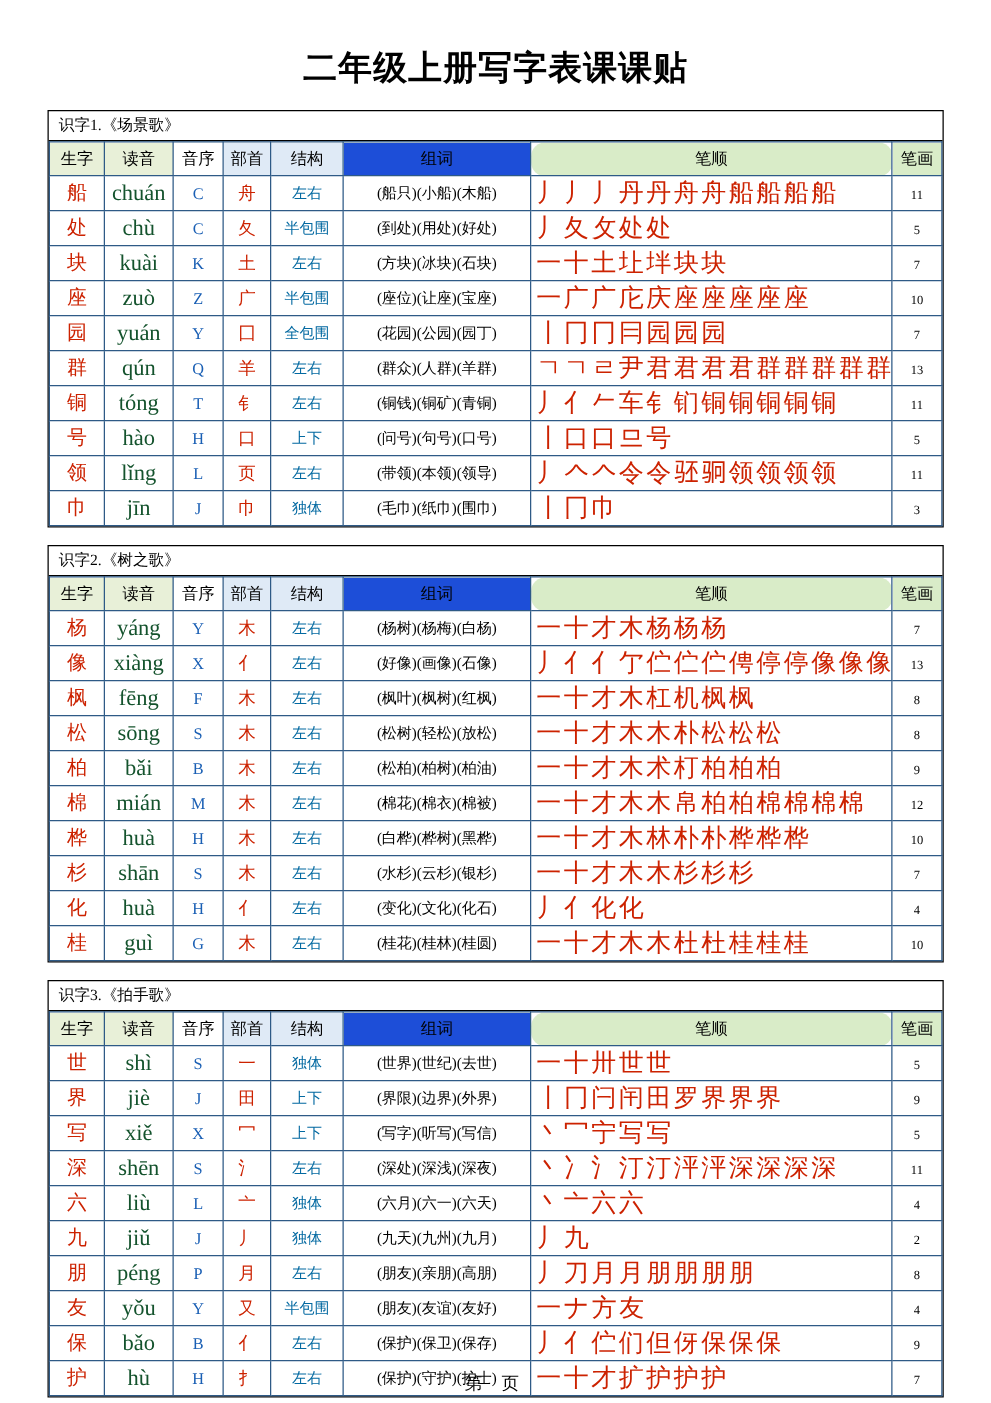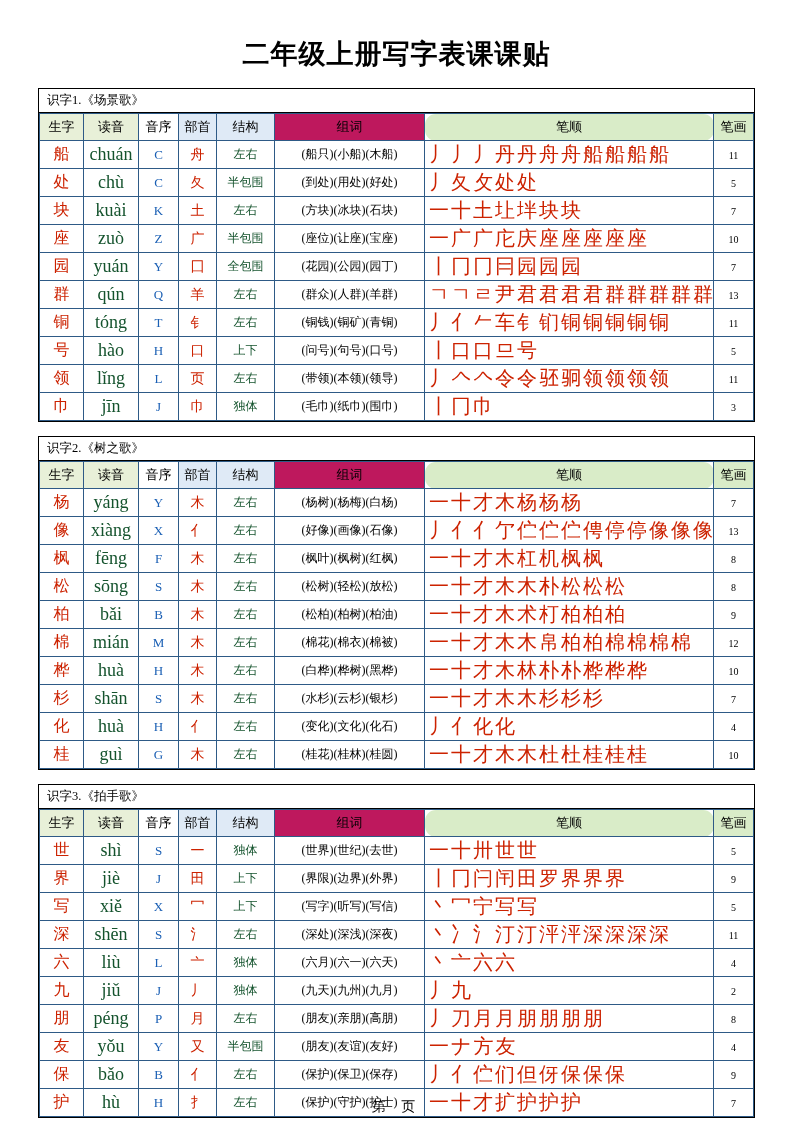--- a/index.html
+++ b/index.html
@@ -61,21 +61,21 @@
     font-size: 12.5px;
     height: 22px;
     color: #000;
     font-family: "Liberation Serif", serif;
   }
   .h-sheng { background: #e8f0d8; }
   .h-du    { background: #e8f0d8; }
   .h-yin   { background: #ffffff; }
   .h-bu    { background: #dfeaf6; }
   .h-jie   { background: #dfeaf6; }
-  .h-zu    { background: #be185d; font-family: Liberation Serif, serif; }
+  .h-zu    { background: #1d4ed8; font-family: Liberation Serif, serif; }
   .h-bi    { background: #d9ecc8; border-radius: 11px; }
   .h-bihua { background: #d9ecc8; }
 
   .c-char {
     color: #cc2200;
     font-size: 16px;
     font-family: "Liberation Serif", serif;
     font-weight: normal;
   }
   .c-pin {
@@ -89,21 +89,21 @@
     font-family: "Liberation Serif", serif;
   }
   .c-bu {
     color: #cc2200;
     font-size: 14px;
     font-family: "Liberation Serif", serif;
   }
   .c-jie {
     font-size: 12px;
     font-family: "Liberation Serif", serif;
-    color: #14532d;
+    color: #0369a1;
   }
   .c-zu {
     font-size: 12px;
     font-family: "Liberation Serif", serif;
     color: #000;
     letter-spacing: 0px;
   }
   .c-bi {
     color: #cc2200;
     font-size: 20px;

